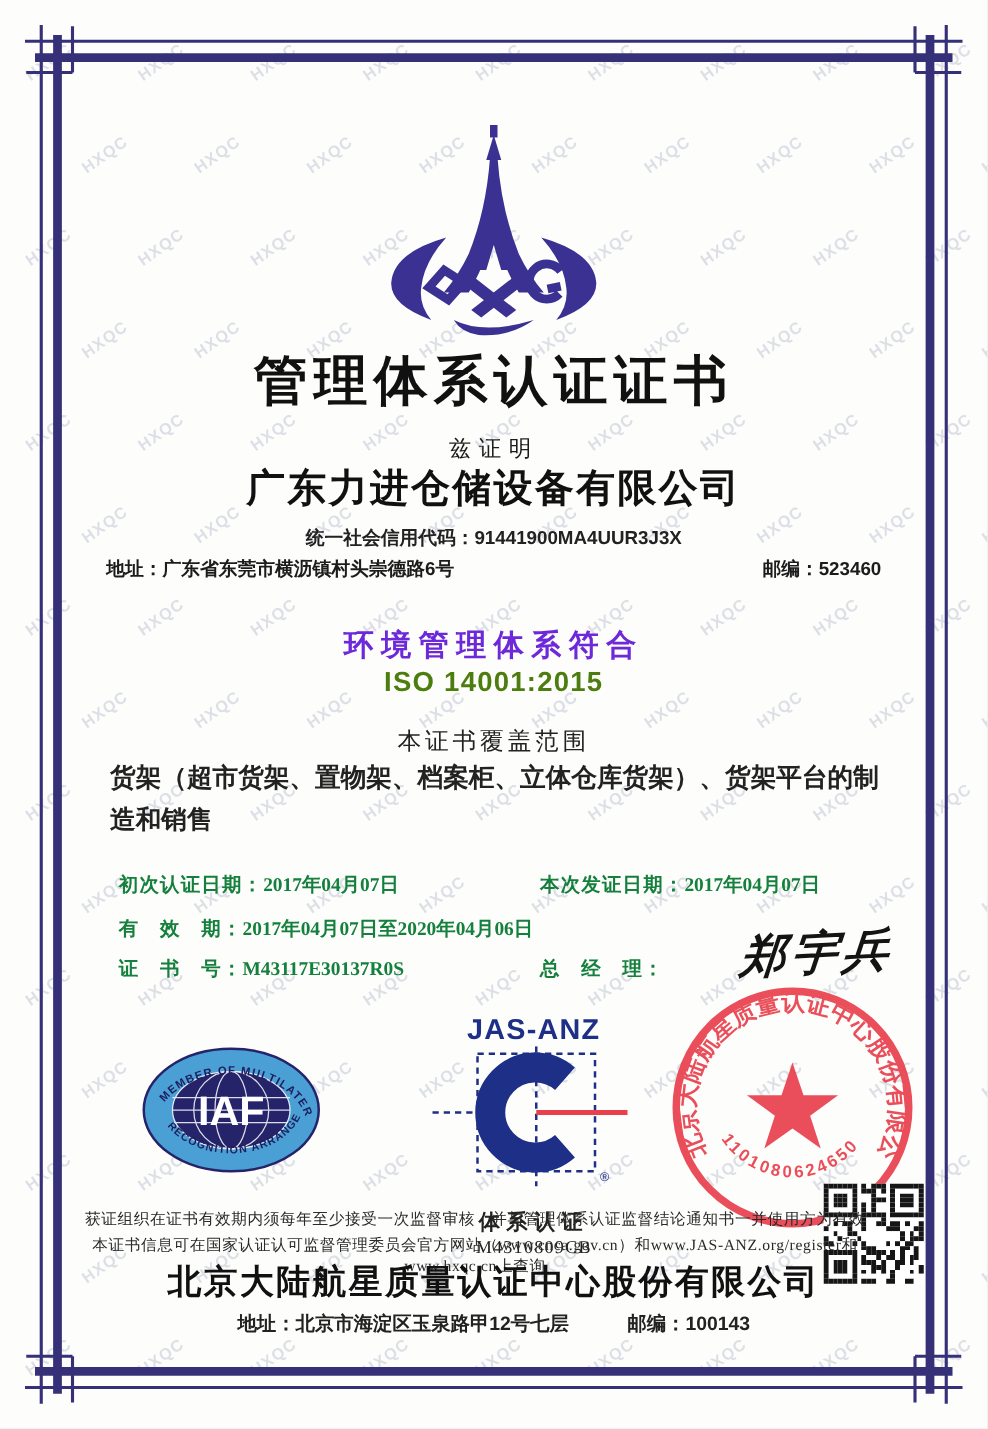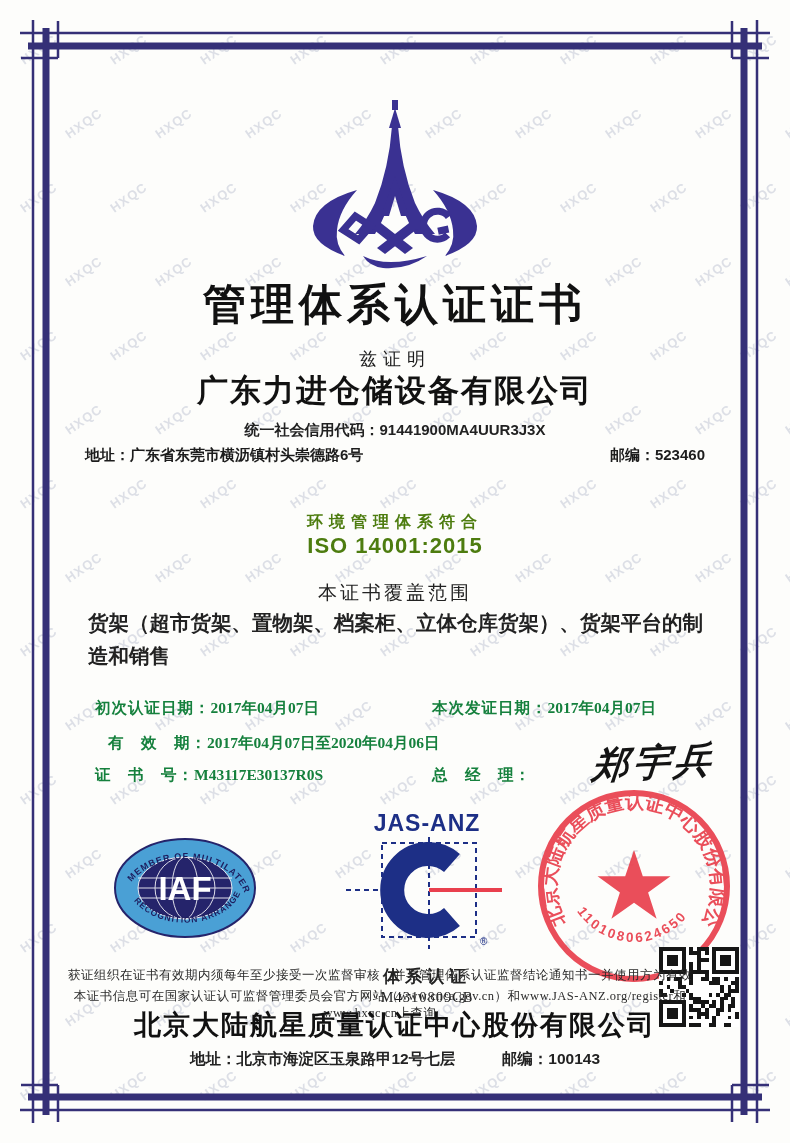--- a/index.html
+++ b/index.html
@@ -24,21 +24,21 @@
     font-size:43px; letter-spacing:5px; color:#111;
   }
   .certify{top:347px; font-size:18px; letter-spacing:6px;}
   .company{
     top:370px; font-family:"Liberation Sans", sans-serif; font-weight:900;
     font-size:31px; letter-spacing:2px; color:#111;
   }
   .credit{top:421px; font-family:"Liberation Sans", sans-serif; font-weight:bold; font-size:15px; color:#222;}
   .addr-row{top:446px; left:85px; right:85px; font-family:"Liberation Sans", sans-serif; font-weight:bold; font-size:15px;}
   .addr-row .zip{float:right;}
-  .system{top:512px; font-size:16px; letter-spacing:6px; font-weight:bold; color:#4d7c0f;}
+  .system{top:500px; font-size:24px; letter-spacing:6px; font-weight:bold; color:#6d28d9;}
   .iso{top:533px; font-family:"Liberation Sans", sans-serif; font-weight:700; font-size:22px; letter-spacing:1px; color:#4d7c0f;text-align:center;}
   .scope-title{top:580px; font-size:19px; letter-spacing:3px; font-weight:normal; color:#222;}
   .scope{top:607px; left:88px; width:625px; font-size:20.5px; line-height:1.6; font-weight:bold; color:#222;}
   .drow{font-size:15.5px; font-weight:bold; color:#15803d;}
   .drow .lbl{letter-spacing:1px;}
   .sig{
     left:592px; top:738px; font-size:37px; font-style:italic; font-weight:bold;
     font-family:"Liberation Serif", serif; transform:rotate(-3deg) skewX(-8deg);
     letter-spacing:4px; color:#141414;
   }
@@ -285,21 +285,21 @@
     <div class="abs ctr scope-title">本证书覆盖范围</div>
 
     <div class="abs scope">货架（超市货架、置物架、档案柜、立体仓库货架）、货架平台的制造和销售</div>
 
     <div class="abs drow" style="left:95px; top:698px;">
       <span class="lbl">初次认证日期：</span><span>2017年04月07日</span>
     </div>
     <div class="abs drow" style="left:432px; top:698px;">
       <span class="lbl">本次发证日期：</span><span>2017年04月07日</span>
     </div>
-    <div class="abs drow" style="left:108px; top:733px;">
+    <div class="abs drow" style="left:95px; top:733px;">
       <span class="lbl">有　效　期：</span><span>2017年04月07日至2020年04月06日</span>
     </div>
     <div class="abs drow" style="left:95px; top:765px;">
       <span class="lbl">证　书　号：</span><span>M43117E30137R0S</span>
     </div>
     <div class="abs drow" style="left:432px; top:765px;">
       <span class="lbl">总　经　理：</span>
     </div>
     <div class="abs sig">郑宇兵</div>
 

